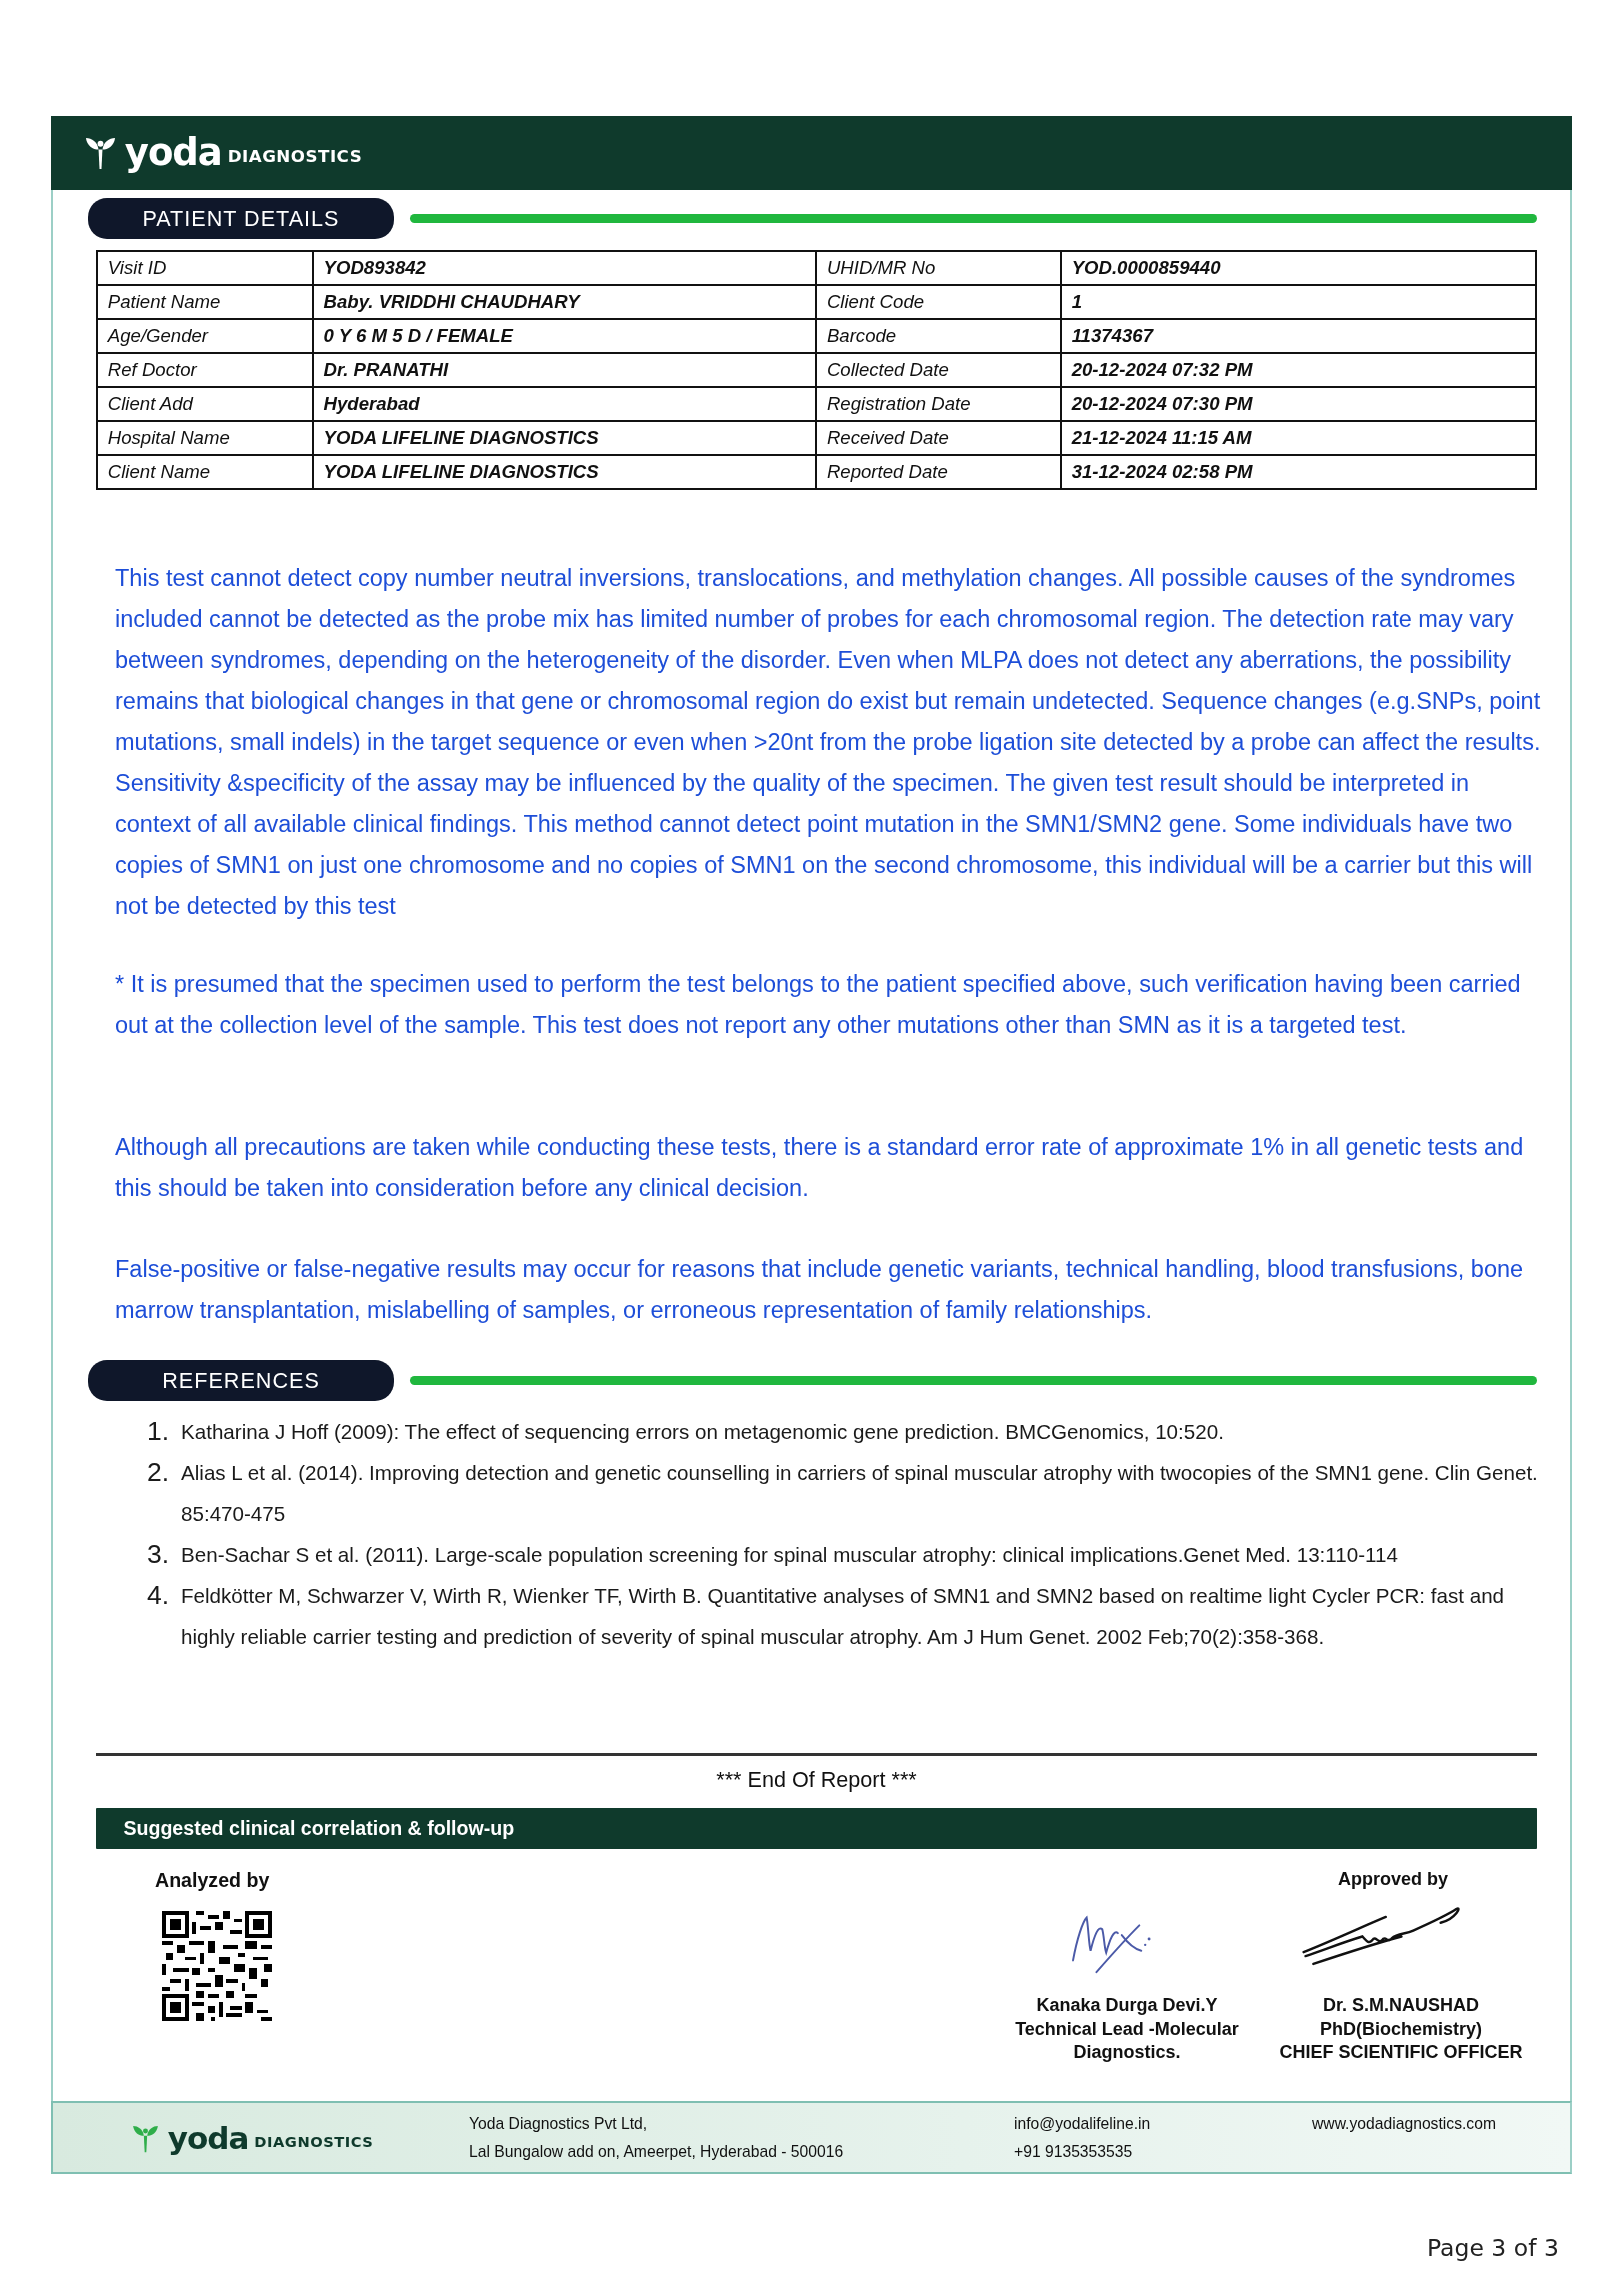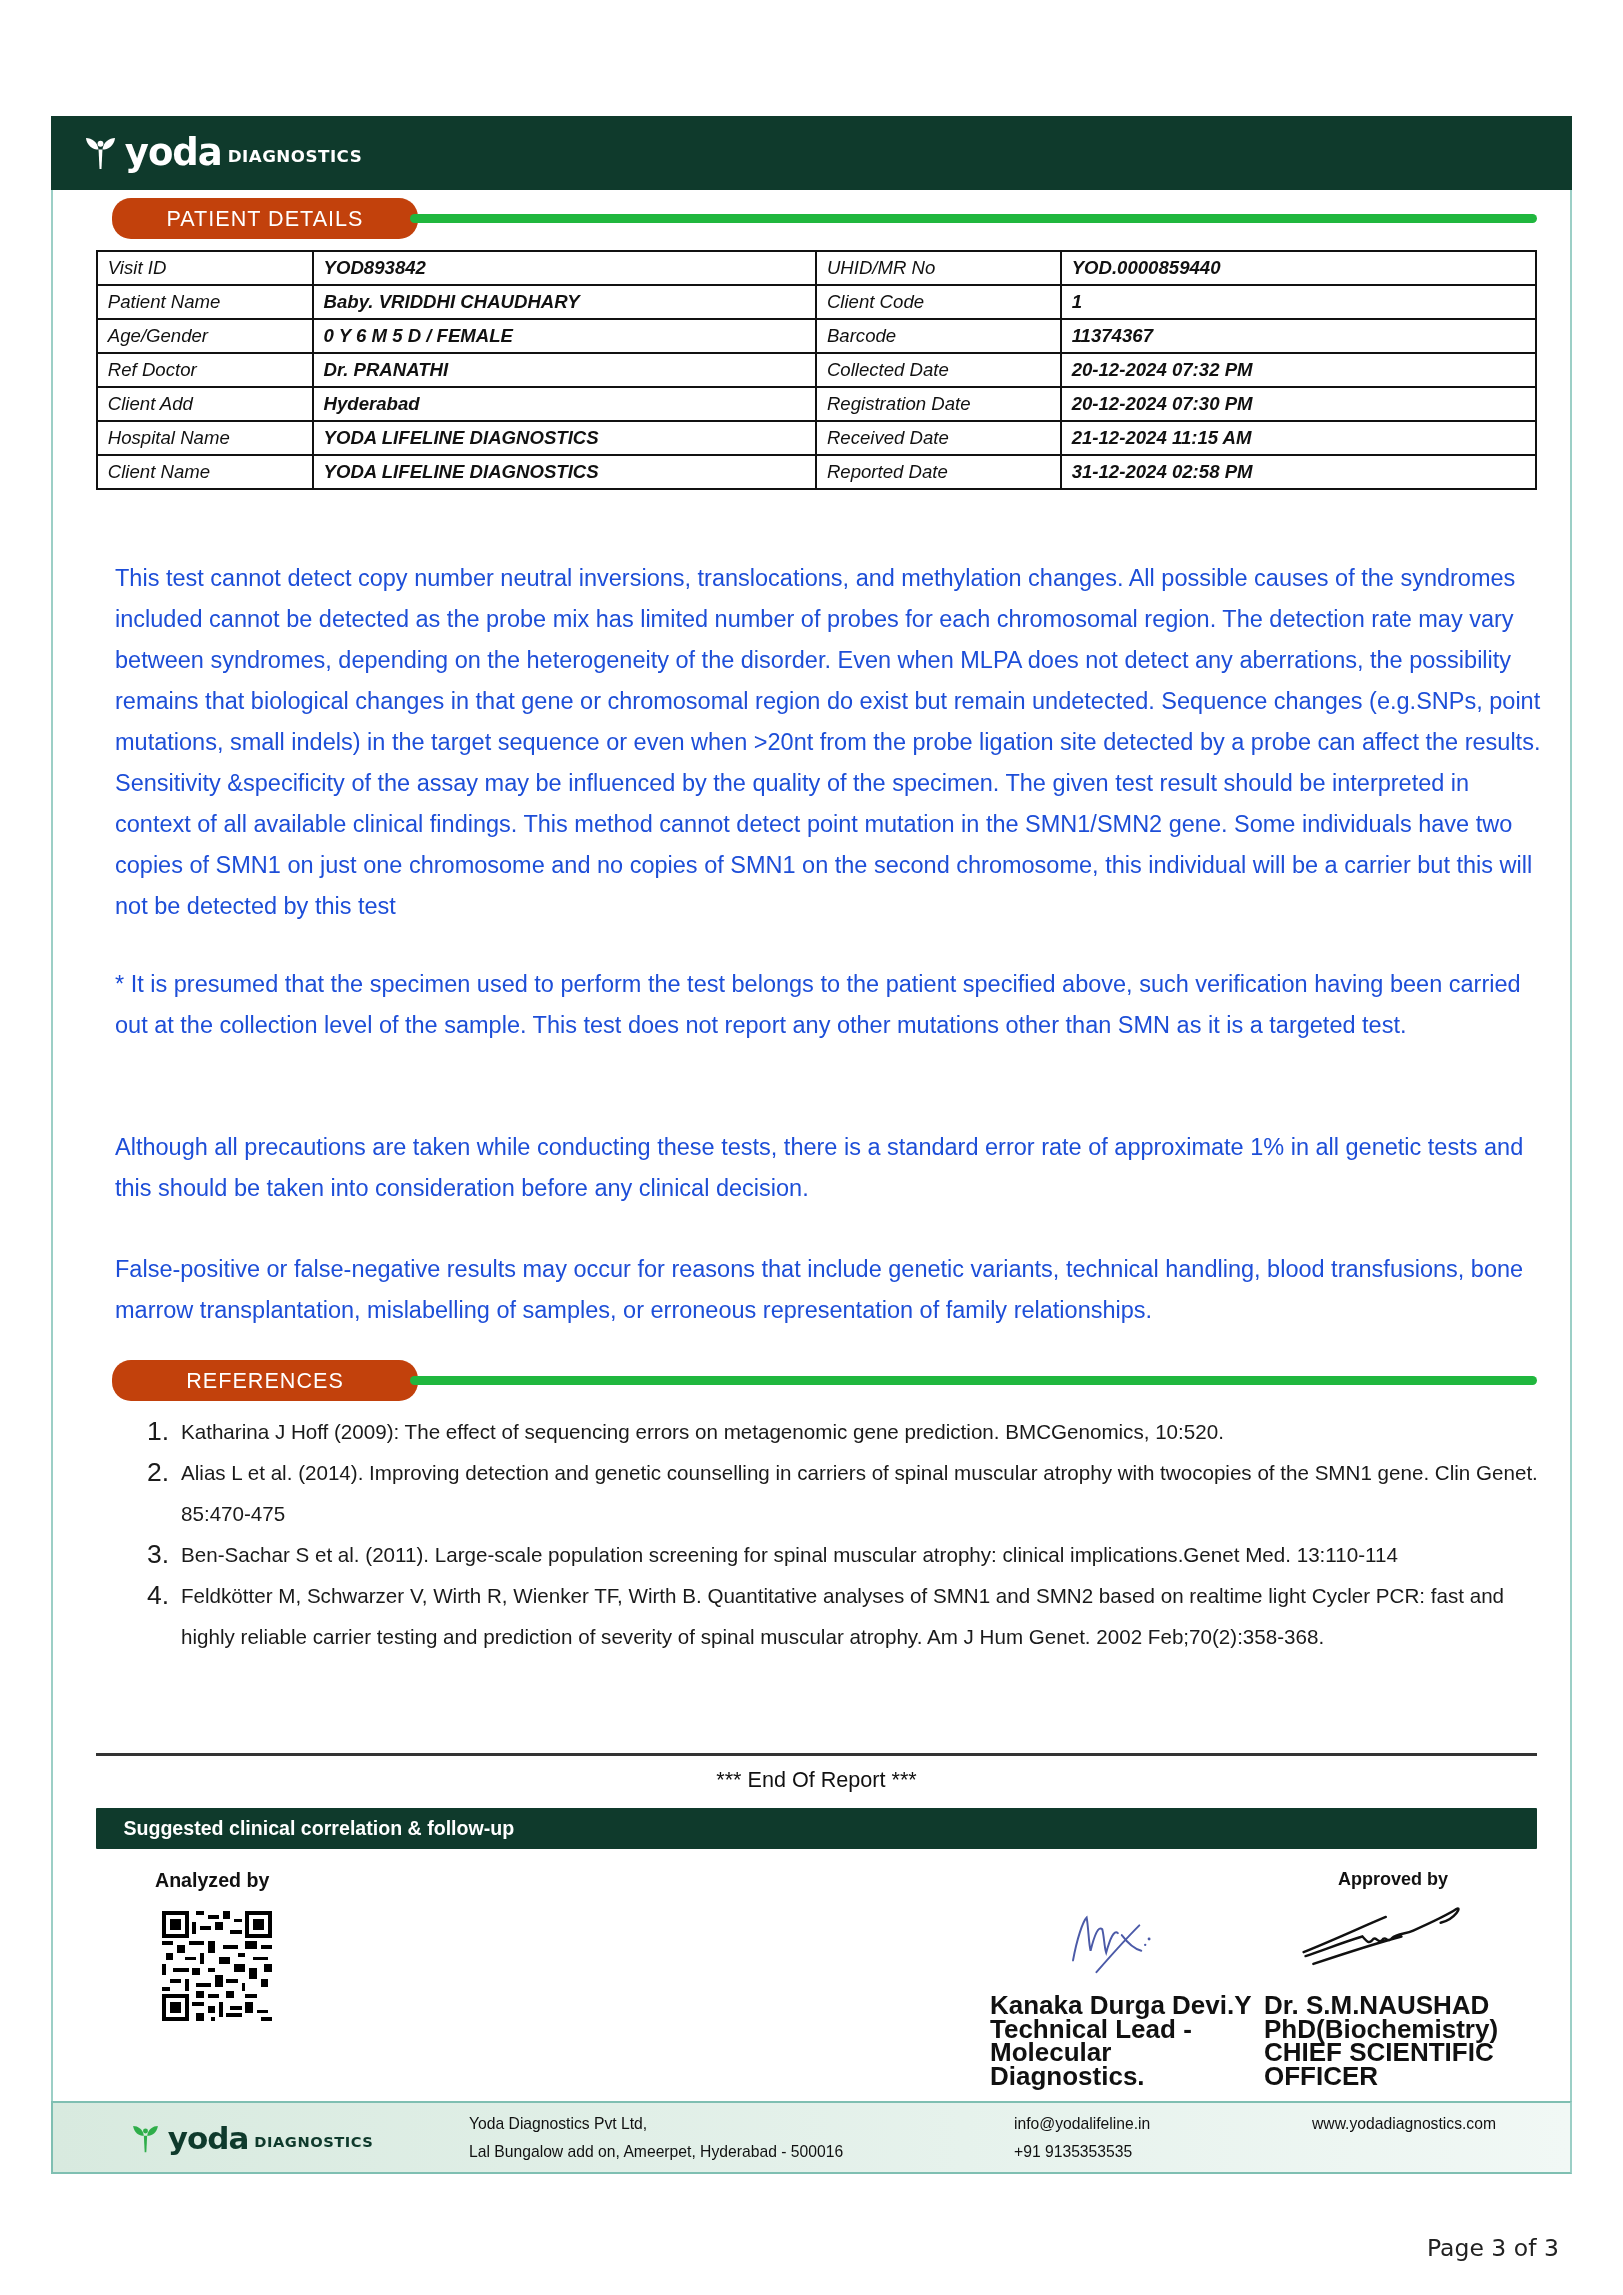--- a/index.html
+++ b/index.html
@@ -6,21 +6,21 @@
   html, body { width: 1623px; height: 2296px; background: #ffffff; }
   body { position: relative; font-family: "Liberation Sans", sans-serif; color: #111; overflow: hidden; }
 
   .card { position: absolute; left: 51px; top: 116px; width: 1521px; height: 2058px; border-left: 2.9px solid #9ccfc6; border-right: 2.9px solid #9ccfc6; }
   .topband { position: absolute; left: 51px; top: 116px; width: 1521px; height: 74px; background: #0f3a2c; }
   .logo { position: absolute; left: 33px; top: 15.7px; display: flex; align-items: flex-end; color: #fff; }
   .logo .mark { width: 33px; height: 39px; margin-right: 7.8px; }
   .logo .word { font-family: "DejaVu Sans", sans-serif; font-weight: bold; font-size: 37px; letter-spacing: -1px; line-height: 37px; }
   .logo .sub { font-family: "DejaVu Sans", sans-serif; font-weight: bold; font-size: 16.7px; margin-left: 5.9px; margin-bottom: 4.9px; letter-spacing: 0.5px; }
 
-  .pill { position: absolute; left: 112px; height: 41px; width: 306px; background: #c2410c; border-radius: 19px; color: #fff; font-size: 21.6px; letter-spacing: 1px; display: flex; align-items: center; justify-content: center; }
+  .pill { position: absolute; left: 88px; height: 41px; width: 306px; background: #0f172a; border-radius: 19px; color: #fff; font-size: 21.6px; letter-spacing: 1px; display: flex; align-items: center; justify-content: center; }
   .pill-line { position: absolute; left: 410px; width: 1127px; height: 8.8px; background: #20b73e; border-radius: 4.9px; }
 
   table.pd { position: absolute; left: 96px; top: 250px; width: 1441px; border-collapse: collapse; font-size: 18.6px; }
   table.pd td { border: 2.9px solid #111; height: 34px; padding: 0 9.8px; white-space: nowrap; vertical-align: middle; font-style: italic; }
   table.pd td.lbl { font-weight: normal; }
   table.pd td.val { font-weight: bold; }
   table.pd col.c1 { width: 216px; }
   table.pd col.c2 { width: 504px; }
   table.pd col.c3 { width: 245px; }
   table.pd col.c4 { width: 476px; }
@@ -35,21 +35,21 @@
   .eor { position: absolute; left: 96px; top: 1767px; width: 1441px; text-align: center; font-size: 21.6px; }
 
   .sugg { position: absolute; left: 96px; top: 1808px; width: 1441px; height: 41px; background: #0f3a2c; border-radius: 1px; color: #fff; font-size: 19.6px; font-weight: bold; padding-left: 27.4px; display: flex; align-items: center; }
 
   .analyzed { position: absolute; left: 155px; top: 1869px; font-size: 19.6px; font-weight: bold; }
   .approved { position: absolute; left: 1338px; top: 1869px; font-size: 18px; font-weight: bold; }
   .qr { position: absolute; left: 162px; top: 1911px; width: 110px; height: 110px; }
 
   .sig1 { position: absolute; left: 1059px; top: 1900px; width: 108px; height: 78px; }
   .sig2 { position: absolute; left: 1284px; top: 1901px; width: 186px; height: 69px; }
-  .signer { position: absolute; font-size: 26px; font-weight: bold; line-height: 23.5px; }
+  .signer { position: absolute; text-align: center; font-size: 18px; font-weight: bold; line-height: 23.5px; }
   .signer1 { left: 990px; top: 1994px; width: 274px; }
   .signer2 { left: 1264px; top: 1994px; width: 274px; }
 
   .footband { position: absolute; left: 51px; top: 2101px; width: 1521px; height: 73px; background: linear-gradient(90deg, #d8eadf 0%, #e6f2ec 60%, #f1f8f5 100%); border-top: 2.9px solid #7fbfb2; border-bottom: 2.9px solid #7fbfb2; border-left: 2.9px solid #7fbfb2; border-right: 2.9px solid #9ccfc6; }
   .flogo { position: absolute; left: 78px; top: 17.6px; display: flex; align-items: flex-end; color: #0f3a2c; }
   .flogo .mark { width: 29px; height: 33px; margin-right: 7.8px; }
   .flogo .word { font-family: "DejaVu Sans", sans-serif; font-weight: bold; font-size: 31px; letter-spacing: -1px; line-height: 31px; }
   .flogo .sub { font-family: "DejaVu Sans", sans-serif; font-weight: bold; font-size: 14.7px; margin-left: 5.9px; margin-bottom: 3.9px; letter-spacing: 0.5px; }
   .fcol { position: absolute; font-size: 15.7px; line-height: 28px; color: #111; }
   .fcol1 { left: 416px; top: 6.9px; }

